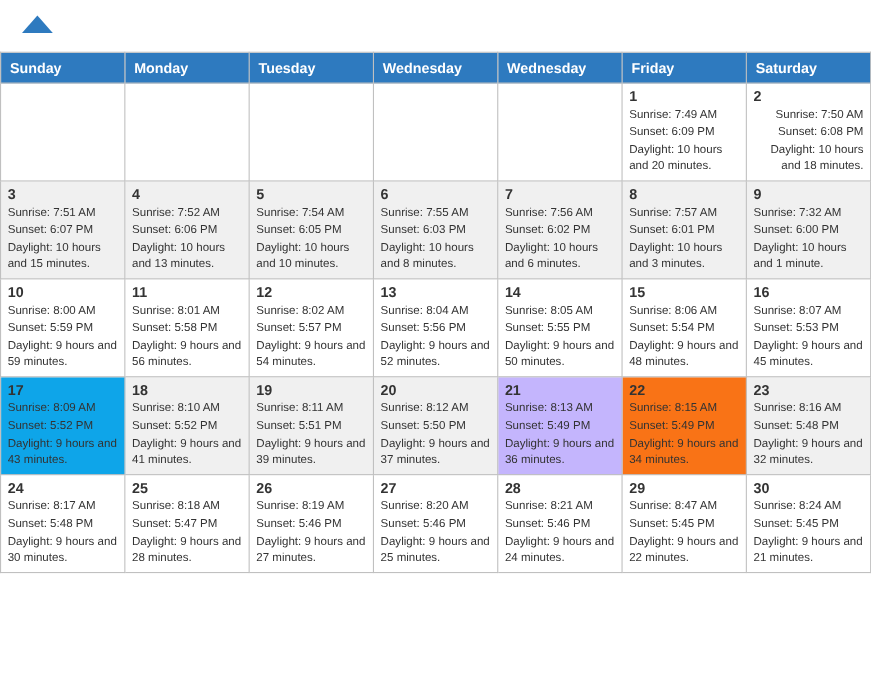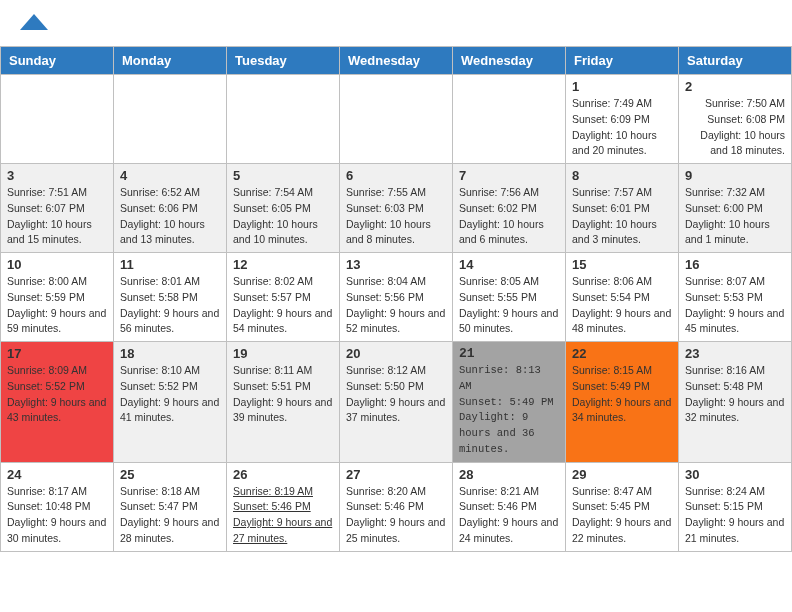--- a/index.html
+++ b/index.html
@@ -151,21 +151,21 @@
       </tr>
       <tr>
         <td style="background: rgb(240, 240, 240);">
           <span class="day-num">3</span>
           <div class="day-info" style="white-space: pre-line;">Sunrise: 7:51 AM
 Sunset: 6:07 PM
 Daylight: 10 hours and 15 minutes.</div>
         </td>
         <td style="background: rgb(240, 240, 240);">
           <span class="day-num">4</span>
-          <div class="day-info" style="white-space: pre-line;">Sunrise: 6:52 AM
+          <div class="day-info" style="white-space: pre-line;">Sunrise: 7:52 AM
 Sunset: 6:06 PM
 Daylight: 10 hours and 13 minutes.</div>
         </td>
         <td style="background: rgb(240, 240, 240);">
           <span class="day-num">5</span>
           <div class="day-info" style="white-space: pre-line;">Sunrise: 7:54 AM
 Sunset: 6:05 PM
 Daylight: 10 hours and 10 minutes.</div>
         </td>
         <td style="background: rgb(240, 240, 240);">
@@ -231,21 +231,21 @@
 Daylight: 9 hours and 48 minutes.</div>
         </td>
         <td>
           <span class="day-num">16</span>
           <div class="day-info" style="white-space: pre-line;">Sunrise: 8:07 AM
 Sunset: 5:53 PM
 Daylight: 9 hours and 45 minutes.</div>
         </td>
       </tr>
       <tr>
-        <td style="background: #ef4444;">
+        <td style="background: #0ea5e9;">
           <span class="day-num">17</span>
           <div class="day-info" style="white-space: pre-line;">Sunrise: 8:09 AM
 Sunset: 5:52 PM
 Daylight: 9 hours and 43 minutes.</div>
         </td>
         <td style="background: rgb(240, 240, 240);">
           <span class="day-num">18</span>
           <div class="day-info" style="white-space: pre-line;">Sunrise: 8:10 AM
 Sunset: 5:52 PM
 Daylight: 9 hours and 41 minutes.</div>
@@ -255,21 +255,21 @@
           <div class="day-info" style="white-space: pre-line;">Sunrise: 8:11 AM
 Sunset: 5:51 PM
 Daylight: 9 hours and 39 minutes.</div>
         </td>
         <td style="background: rgb(240, 240, 240);">
           <span class="day-num">20</span>
           <div class="day-info" style="white-space: pre-line;">Sunrise: 8:12 AM
 Sunset: 5:50 PM
 Daylight: 9 hours and 37 minutes.</div>
         </td>
-        <td style="background: #a3a3a3; font-family: Liberation Mono, monospace;">
+        <td style="background: #c4b5fd;">
           <span class="day-num">21</span>
           <div class="day-info" style="white-space: pre-line;">Sunrise: 8:13 AM
 Sunset: 5:49 PM
 Daylight: 9 hours and 36 minutes.</div>
         </td>
         <td style="background: #f97316;">
           <span class="day-num">22</span>
           <div class="day-info" style="white-space: pre-line;">Sunrise: 8:15 AM
 Sunset: 5:49 PM
 Daylight: 9 hours and 34 minutes.</div>
@@ -278,32 +278,32 @@
           <span class="day-num">23</span>
           <div class="day-info" style="white-space: pre-line;">Sunrise: 8:16 AM
 Sunset: 5:48 PM
 Daylight: 9 hours and 32 minutes.</div>
         </td>
       </tr>
       <tr>
         <td>
           <span class="day-num">24</span>
           <div class="day-info" style="white-space: pre-line;">Sunrise: 8:17 AM
-Sunset: 10:48 PM
+Sunset: 5:48 PM
 Daylight: 9 hours and 30 minutes.</div>
         </td>
         <td>
           <span class="day-num">25</span>
           <div class="day-info" style="white-space: pre-line;">Sunrise: 8:18 AM
 Sunset: 5:47 PM
 Daylight: 9 hours and 28 minutes.</div>
         </td>
         <td>
           <span class="day-num">26</span>
-          <div class="day-info" style="white-space: pre-line; text-decoration: underline;">Sunrise: 8:19 AM
+          <div class="day-info" style="white-space: pre-line;">Sunrise: 8:19 AM
 Sunset: 5:46 PM
 Daylight: 9 hours and 27 minutes.</div>
         </td>
         <td>
           <span class="day-num">27</span>
           <div class="day-info" style="white-space: pre-line;">Sunrise: 8:20 AM
 Sunset: 5:46 PM
 Daylight: 9 hours and 25 minutes.</div>
         </td>
         <td>
@@ -314,18 +314,18 @@
         </td>
         <td>
           <span class="day-num">29</span>
           <div class="day-info" style="white-space: pre-line;">Sunrise: 8:47 AM
 Sunset: 5:45 PM
 Daylight: 9 hours and 22 minutes.</div>
         </td>
         <td>
           <span class="day-num">30</span>
           <div class="day-info" style="white-space: pre-line;">Sunrise: 8:24 AM
-Sunset: 5:15 PM
+Sunset: 5:45 PM
 Daylight: 9 hours and 21 minutes.</div>
         </td>
       </tr>
     </tbody>
 </table>
 
 </body></html>

